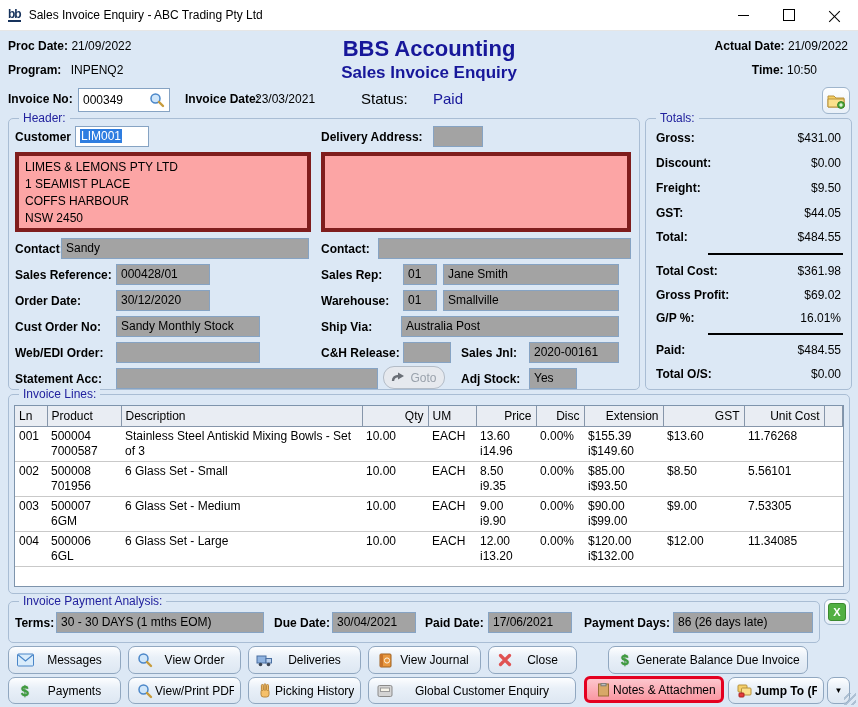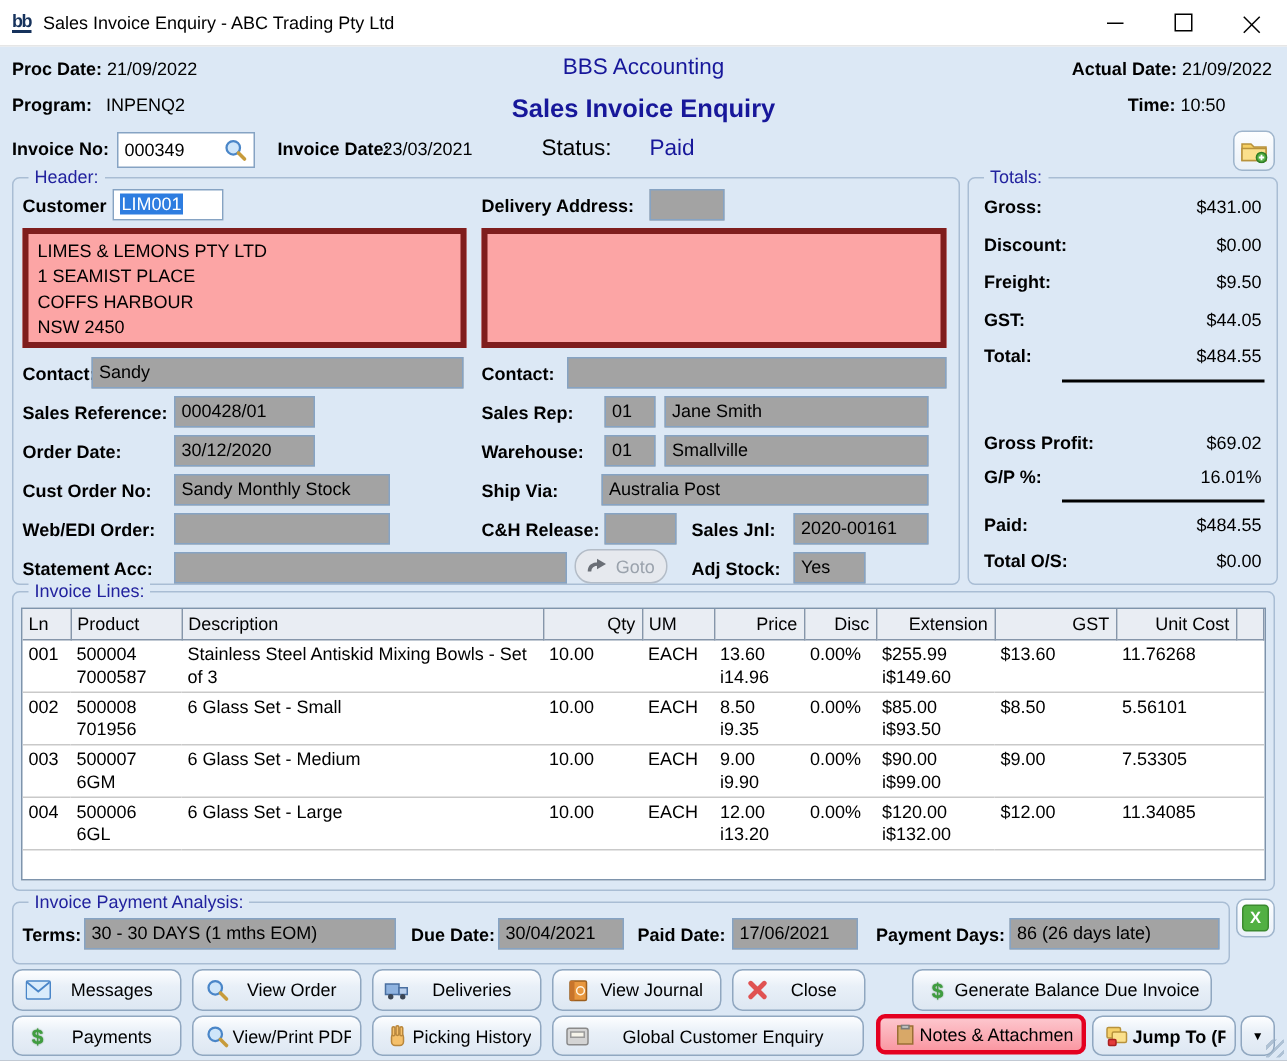--- a/index.html
+++ b/index.html
@@ -83,21 +83,21 @@
   </div>
 
   <div class="pos" style="left:8px;top:39px">
     <span class="lbl">Proc Date:</span>
     <span>21/09/2022</span>
   </div>
   <div class="pos" style="left:8px;top:63px">
     <span class="lbl">Program:</span>
     <span style="margin-left:6px">INPENQ2</span>
   </div>
-  <div class="pos navy" style="left:279px;top:36px;width:300px;text-align:center;font-size:15px;font-weight:normal">BBS Accounting</div>
+  <div class="pos navy" style="left:279px;top:36px;width:300px;text-align:center;font-size:22px;font-weight:bold">BBS Accounting</div>
   <div class="pos navy" style="left:279px;top:63px;width:300px;text-align:center;font-size:17px;font-weight:bold">Sales Invoice Enquiry</div>
   <div class="pos" style="right:10px;top:39px">
     <span class="lbl">Actual Date:</span>
     <span>21/09/2022</span>
   </div>
   <div class="pos" style="right:41px;top:63px">
     <span class="lbl">Time:</span>
     <span>10:50</span>
   </div>
 
@@ -234,20 +234,24 @@
       </div>
     <div class="trow" style="top:87px">
         <span class="lbl">GST:</span>
         <span>$44.05</span>
       </div>
     <div class="trow" style="top:111px">
         <span class="lbl">Total:</span>
         <span>$484.55</span>
       </div>
     <div class="tdiv" style="top:134px"></div>
+    <div class="trow" style="top:145px">
+        <span class="lbl">Total Cost:</span>
+        <span>$361.98</span>
+      </div>
     <div class="trow" style="top:169px">
         <span class="lbl">Gross Profit:</span>
         <span>$69.02</span>
       </div>
     <div class="trow" style="top:192px">
         <span class="lbl">G/P %:</span>
         <span>16.01%</span>
       </div>
     <div class="tdiv" style="top:214px"></div>
     <div class="trow" style="top:224px">
@@ -301,21 +305,21 @@
               </td>
             <td style="white-space:normal">Stainless Steel Antiskid Mixing Bowls - Set of 3</td>
             <td class="r">10.00</td>
             <td>EACH</td>
             <td class="r">
                 <div>13.60</div>
                 <div>i14.96</div>
               </td>
             <td class="r">0.00%</td>
             <td class="r">
-                <div>$255.99</div>
+                <div>$155.39</div>
                 <div>i$149.60</div>
               </td>
             <td class="r">$13.60</td>
             <td class="r">11.76268</td>
             <td></td>
           </tr>
           <tr>
             <td>002</td>
             <td>
                 <div>500008</div>

